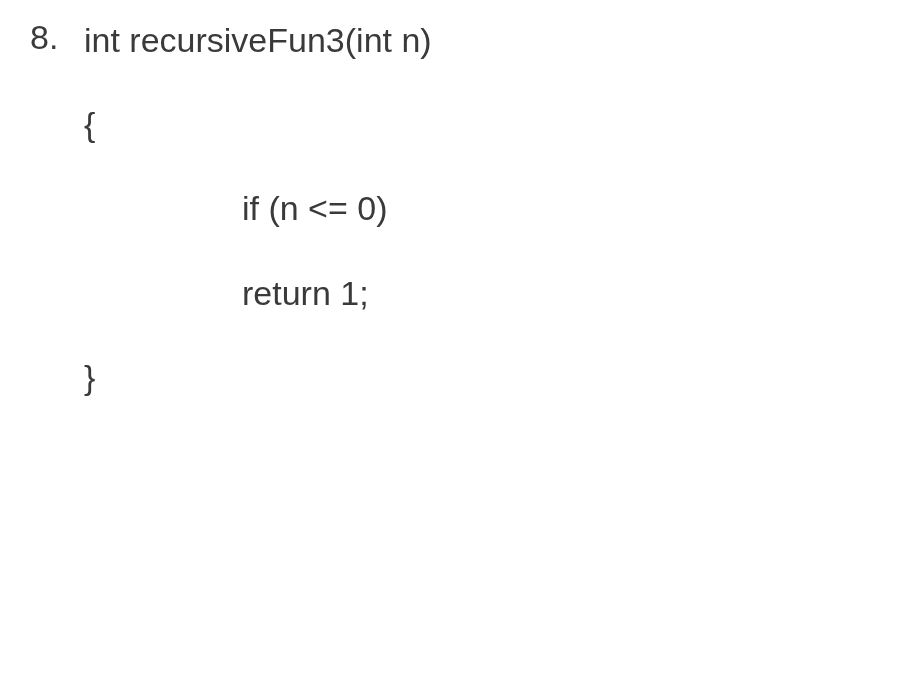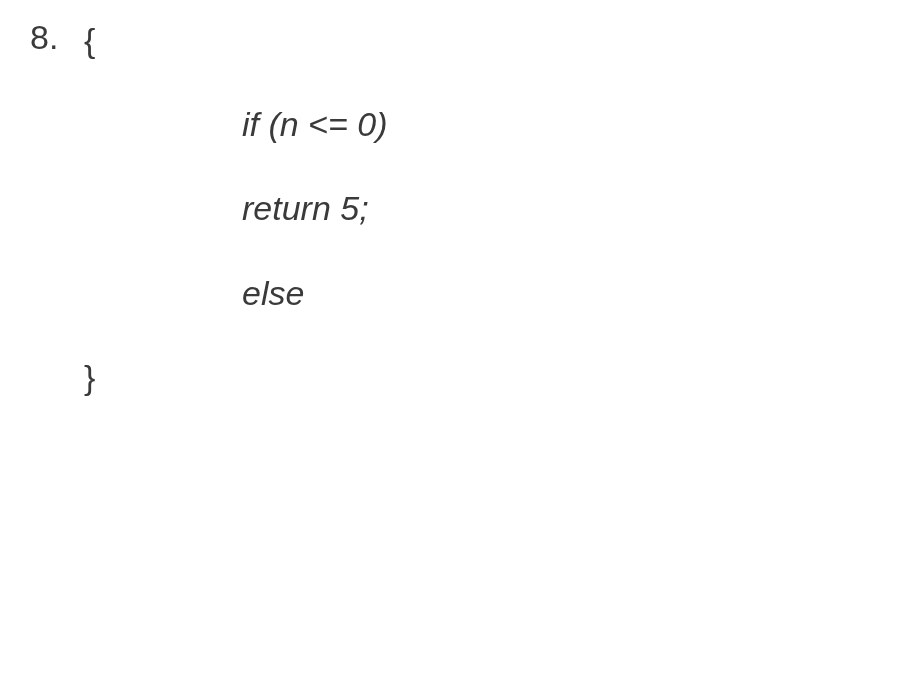--- a/index.html
+++ b/index.html
@@ -33,28 +33,27 @@
     .line {
       line-height: 1.3;
       margin-bottom: 40px;
       white-space: pre;
     }
     .line:last-child {
       margin-bottom: 0;
     }
     .indent {
       padding-left: 158px;
-      font-style: italic;
     }
   </style>
 </head>
 <body>
 
 <div class="list-item">
   <div class="marker">8.</div>
   <div class="content">
+    <div class="line">int recursiveFun3(int n)</div>
     <div class="line">{</div>
     <div class="line indent">if (n &lt;= 0)</div>
-    <div class="line indent">return 5;</div>
-    <div class="line indent">else</div>
+    <div class="line indent">return 1;</div>
     <div class="line">}</div>
   </div>
 </div>
 
 </body></html>

